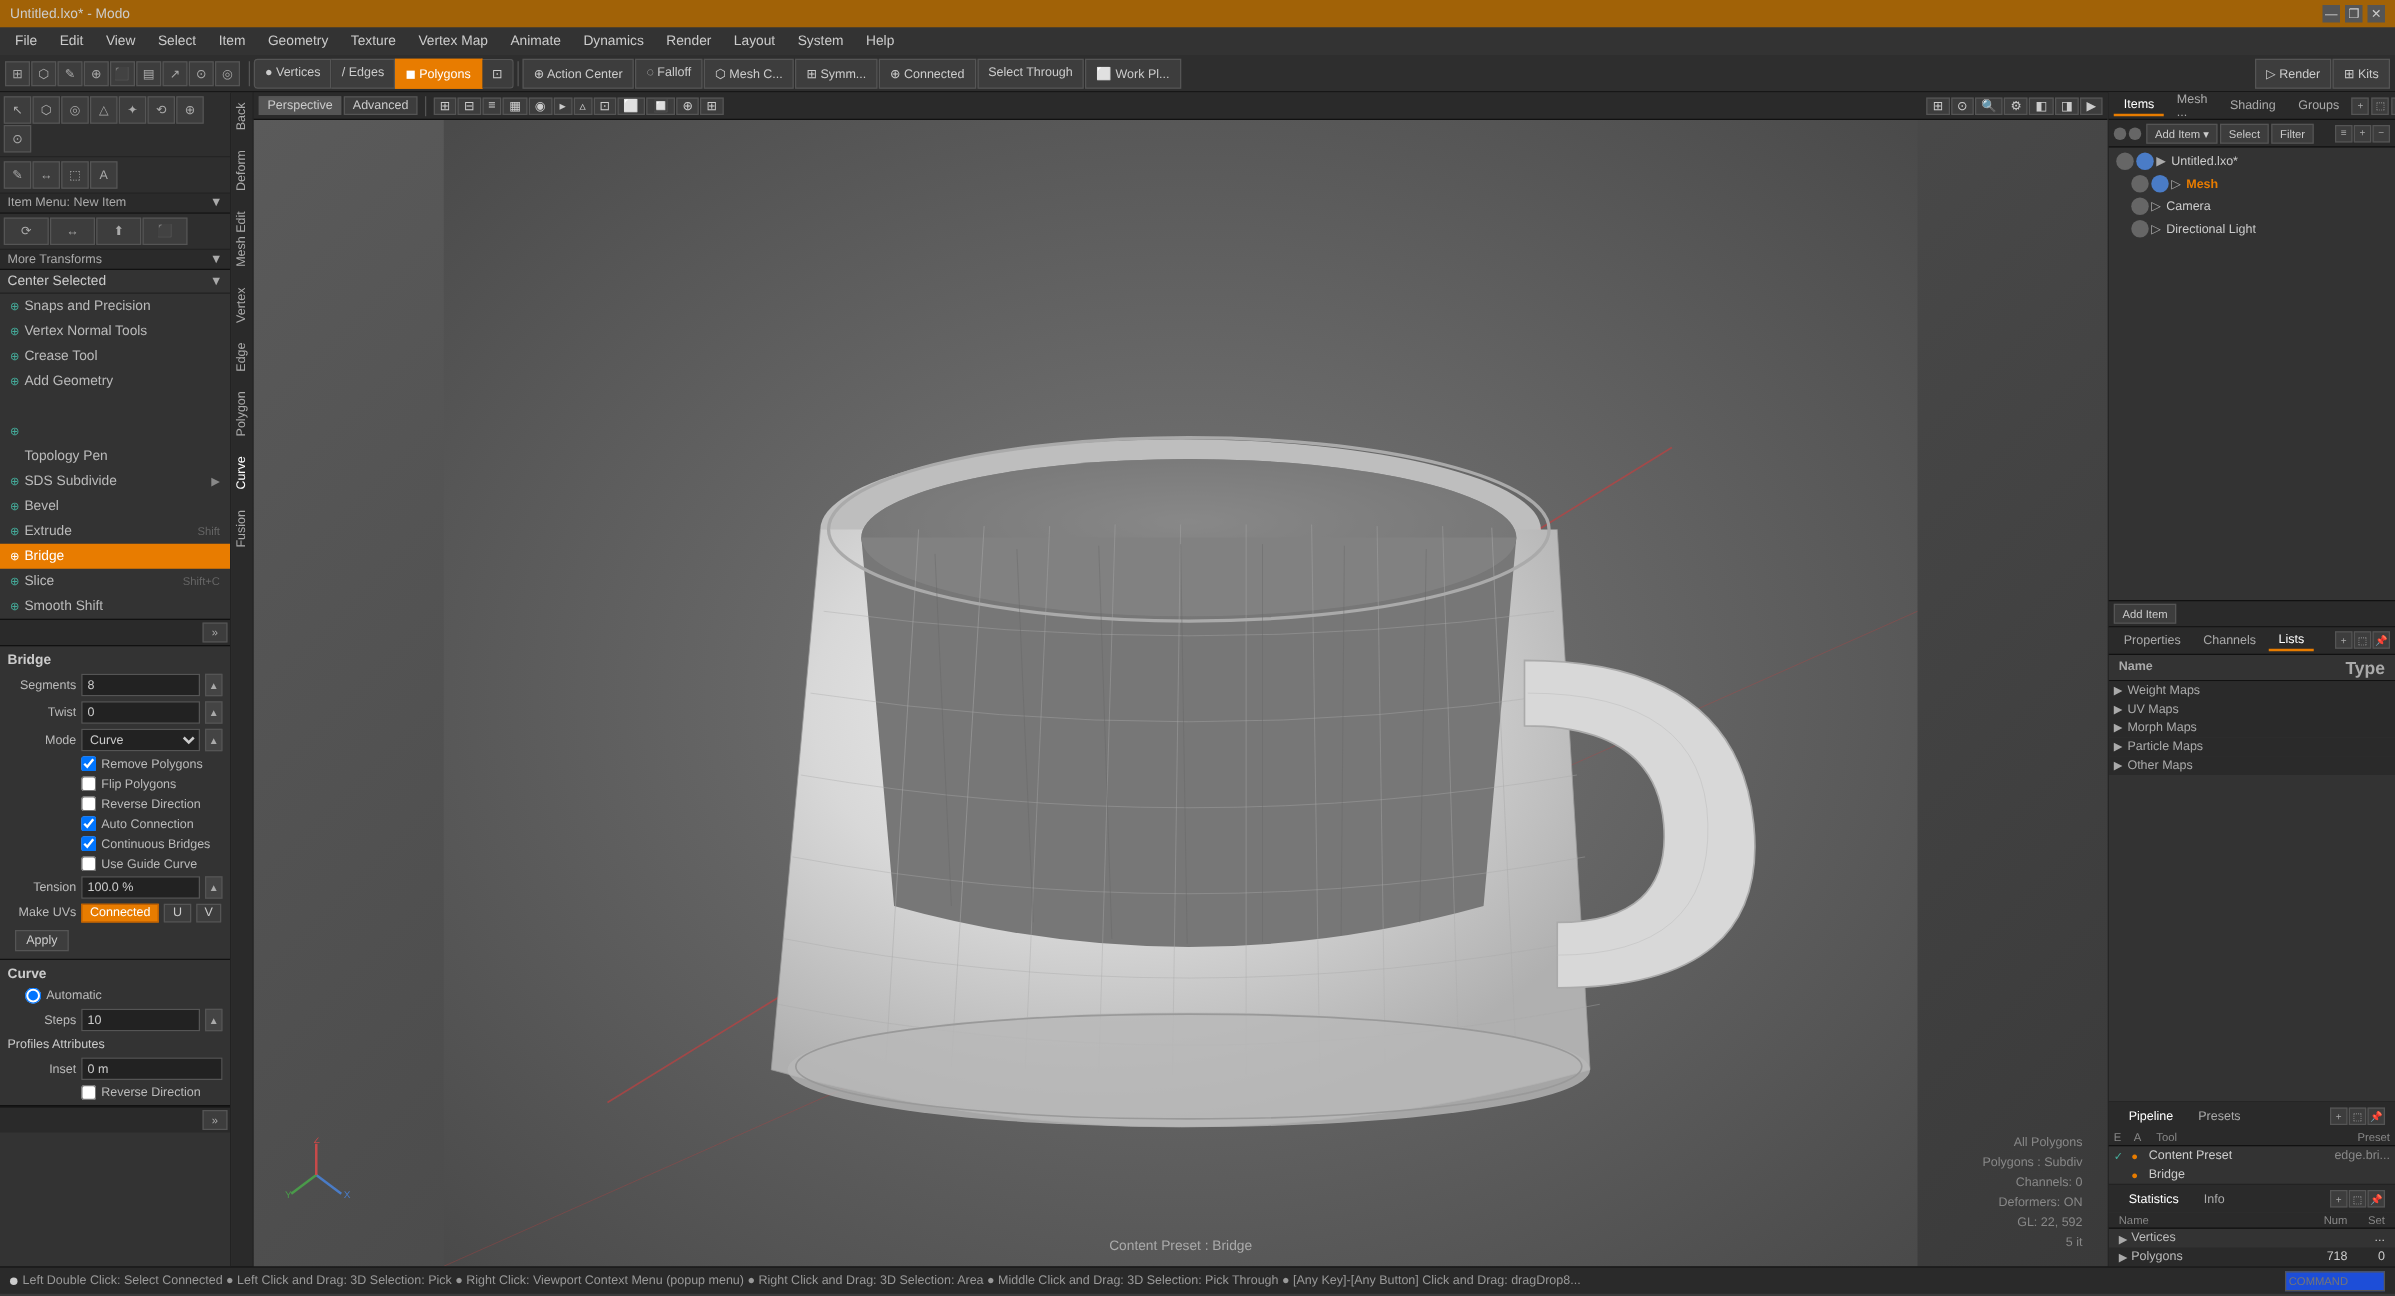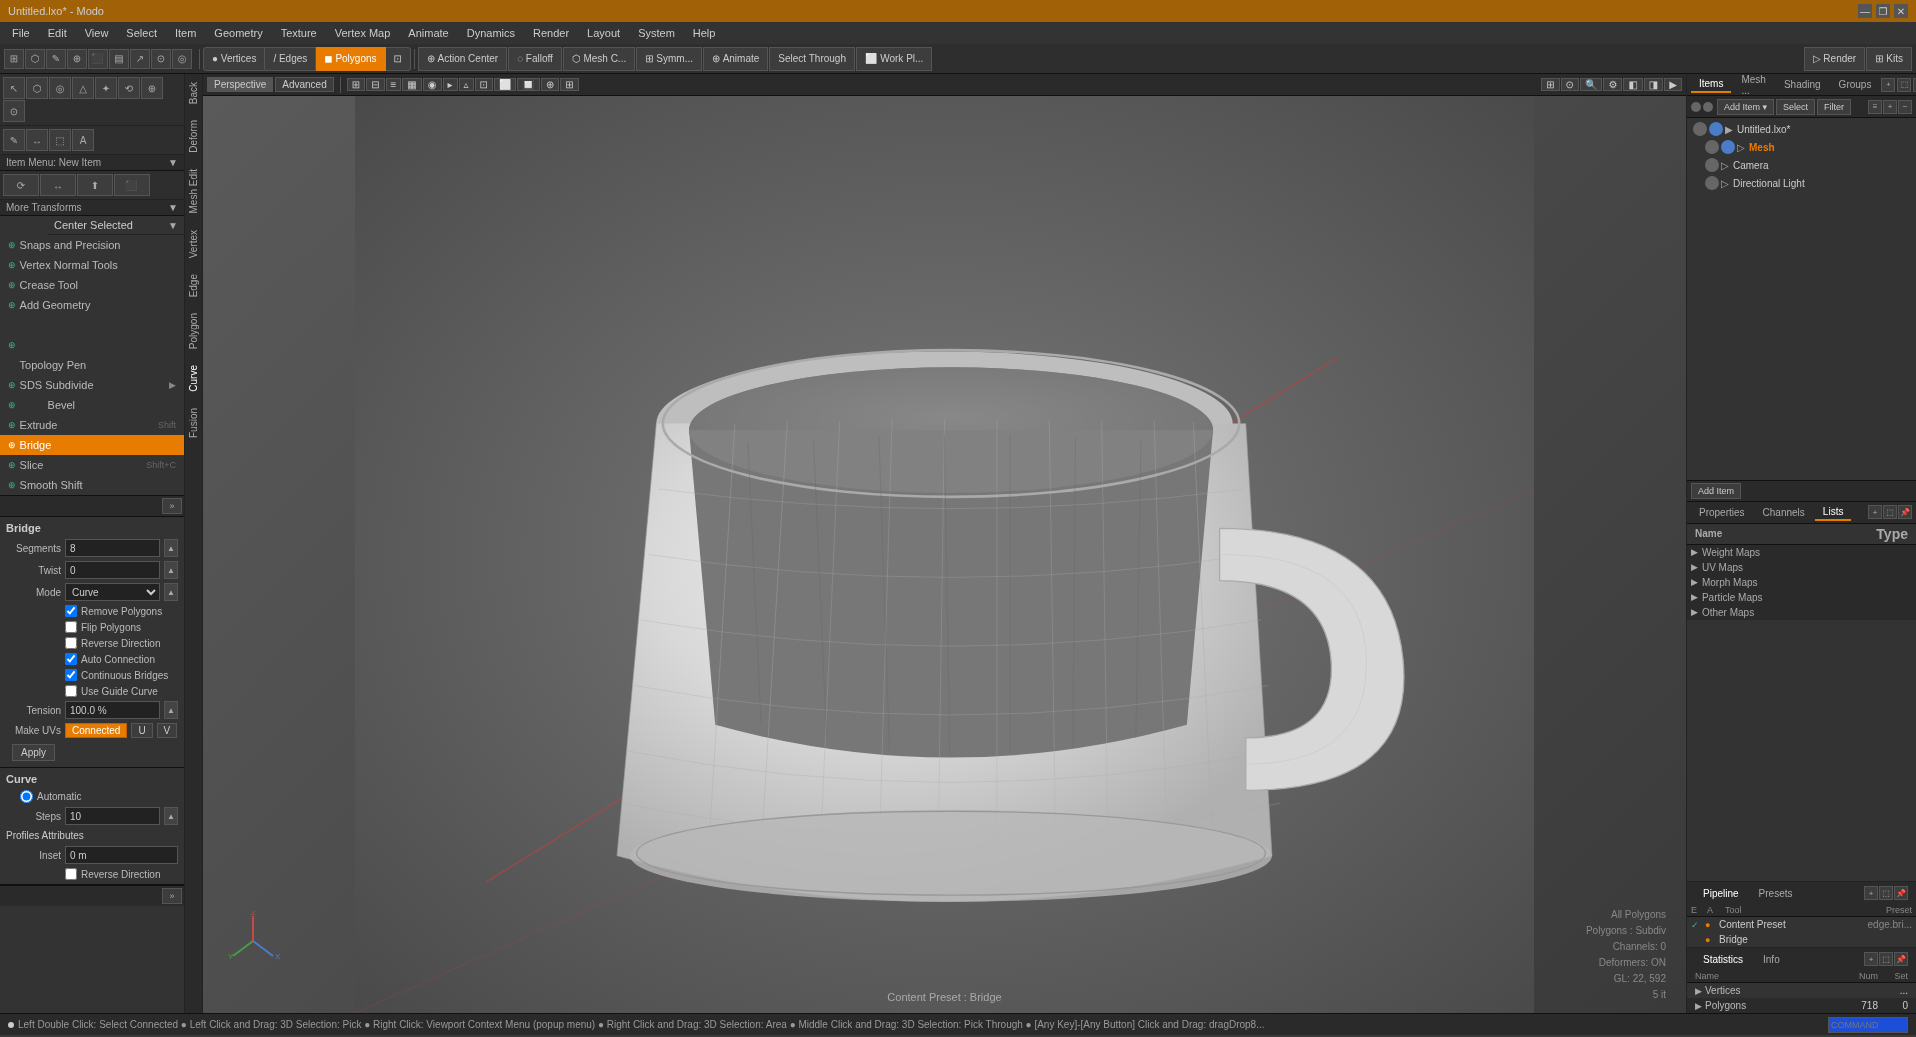--- a/index.html
+++ b/index.html
@@ -149,21 +149,21 @@
     <div class="mode-pill">/ Edges</div>
     <div class="mode-pill active">◼ Polygons</div>
     <div class="mode-pill">⊡</div>
   </div>
   <div class="toolbar-separator"></div>
 
   <button class="top-tb-btn">⊕ Action Center</button>
   <button class="top-tb-btn">◌ Falloff</button>
   <button class="top-tb-btn">⬡ Mesh C...</button>
   <button class="top-tb-btn">⊞ Symm...</button>
-  <button class="top-tb-btn">⊕ Animate</button>
+  <button class="top-tb-btn">⊕ Connected</button>
   <button class="top-tb-btn">Select Through</button>
   <button class="top-tb-btn">⬜ Work Pl...</button>
   <div class="toolbar-spacer"></div>
   <button class="top-tb-btn">▷ Render</button>
   <button class="top-tb-btn">⊞ Kits</button>
 </div>
 
 <div class="main-layout">
 
   <div style="width:185px; background:#333; border-right:1px solid #222; display:flex; flex-direction:column; overflow-y:auto; flex-shrink:0;">
@@ -195,21 +195,21 @@
       <div class="tool-icon" style="width:36px;">↔</div>
       <div class="tool-icon" style="width:36px;">⬆</div>
       <div class="tool-icon" style="width:36px;">⬛</div>
     </div>
 
     <div style="padding:2px 6px; background:#2a2a2a; border-bottom:1px solid #111; display:flex; align-items:center; justify-content:space-between; cursor:pointer;">
       <span style="font-size:10px; color:#aaa;">More Transforms</span>
       <span style="color:#aaa; font-size:10px;">▼</span>
     </div>
 
-    <div style="padding:3px 6px; background:#333; border-bottom:1px solid #222; display:flex; align-items:center; justify-content:space-between; cursor:pointer;margin-left:48px;">
+    <div style="padding:3px 6px; background:#333; border-bottom:1px solid #222; display:flex; align-items:center; justify-content:space-between; cursor:pointer;">
       <span style="font-size:11px; color:#ccc;">Center Selected</span>
       <span style="color:#aaa; font-size:10px;">▼</span>
     </div>
 
     <div class="sidebar-item">
       <span style="color:#4a9; font-size:9px;">⊕</span>
       <span style="font-size:11px;">Snaps and Precision</span>
     </div>
     <div class="sidebar-item">
       <span style="color:#4a9; font-size:9px;">⊕</span>
@@ -227,21 +227,21 @@
       <span style="color:#4a9; font-size:9px;">⊕</span>
       <span style="font-size:11px;margin-top:40px;">Topology Pen</span>
     </div>
     <div class="sidebar-item">
       <span style="color:#4a9; font-size:9px;">⊕</span>
       <span style="font-size:11px;">SDS Subdivide</span>
       <span style="margin-left:auto; color:#888; font-size:9px;">▶</span>
     </div>
     <div class="sidebar-item">
       <span style="color:#4a9; font-size:9px;">⊕</span>
-      <span style="font-size:11px;margin-left:28px;">Bevel</span>
+      <span style="font-size:11px;">Bevel</span>
     </div>
     <div class="sidebar-item">
       <span style="color:#4a9; font-size:9px;">⊕</span>
       <span style="font-size:11px;">Extrude</span>
       <span style="margin-left:auto; color:#666; font-size:9px;">Shift</span>
     </div>
     <div class="sidebar-item active">
       <span style="color:#fff; font-size:9px;">⊕</span>
       <span style="font-size:11px;">Bridge</span>
     </div>

